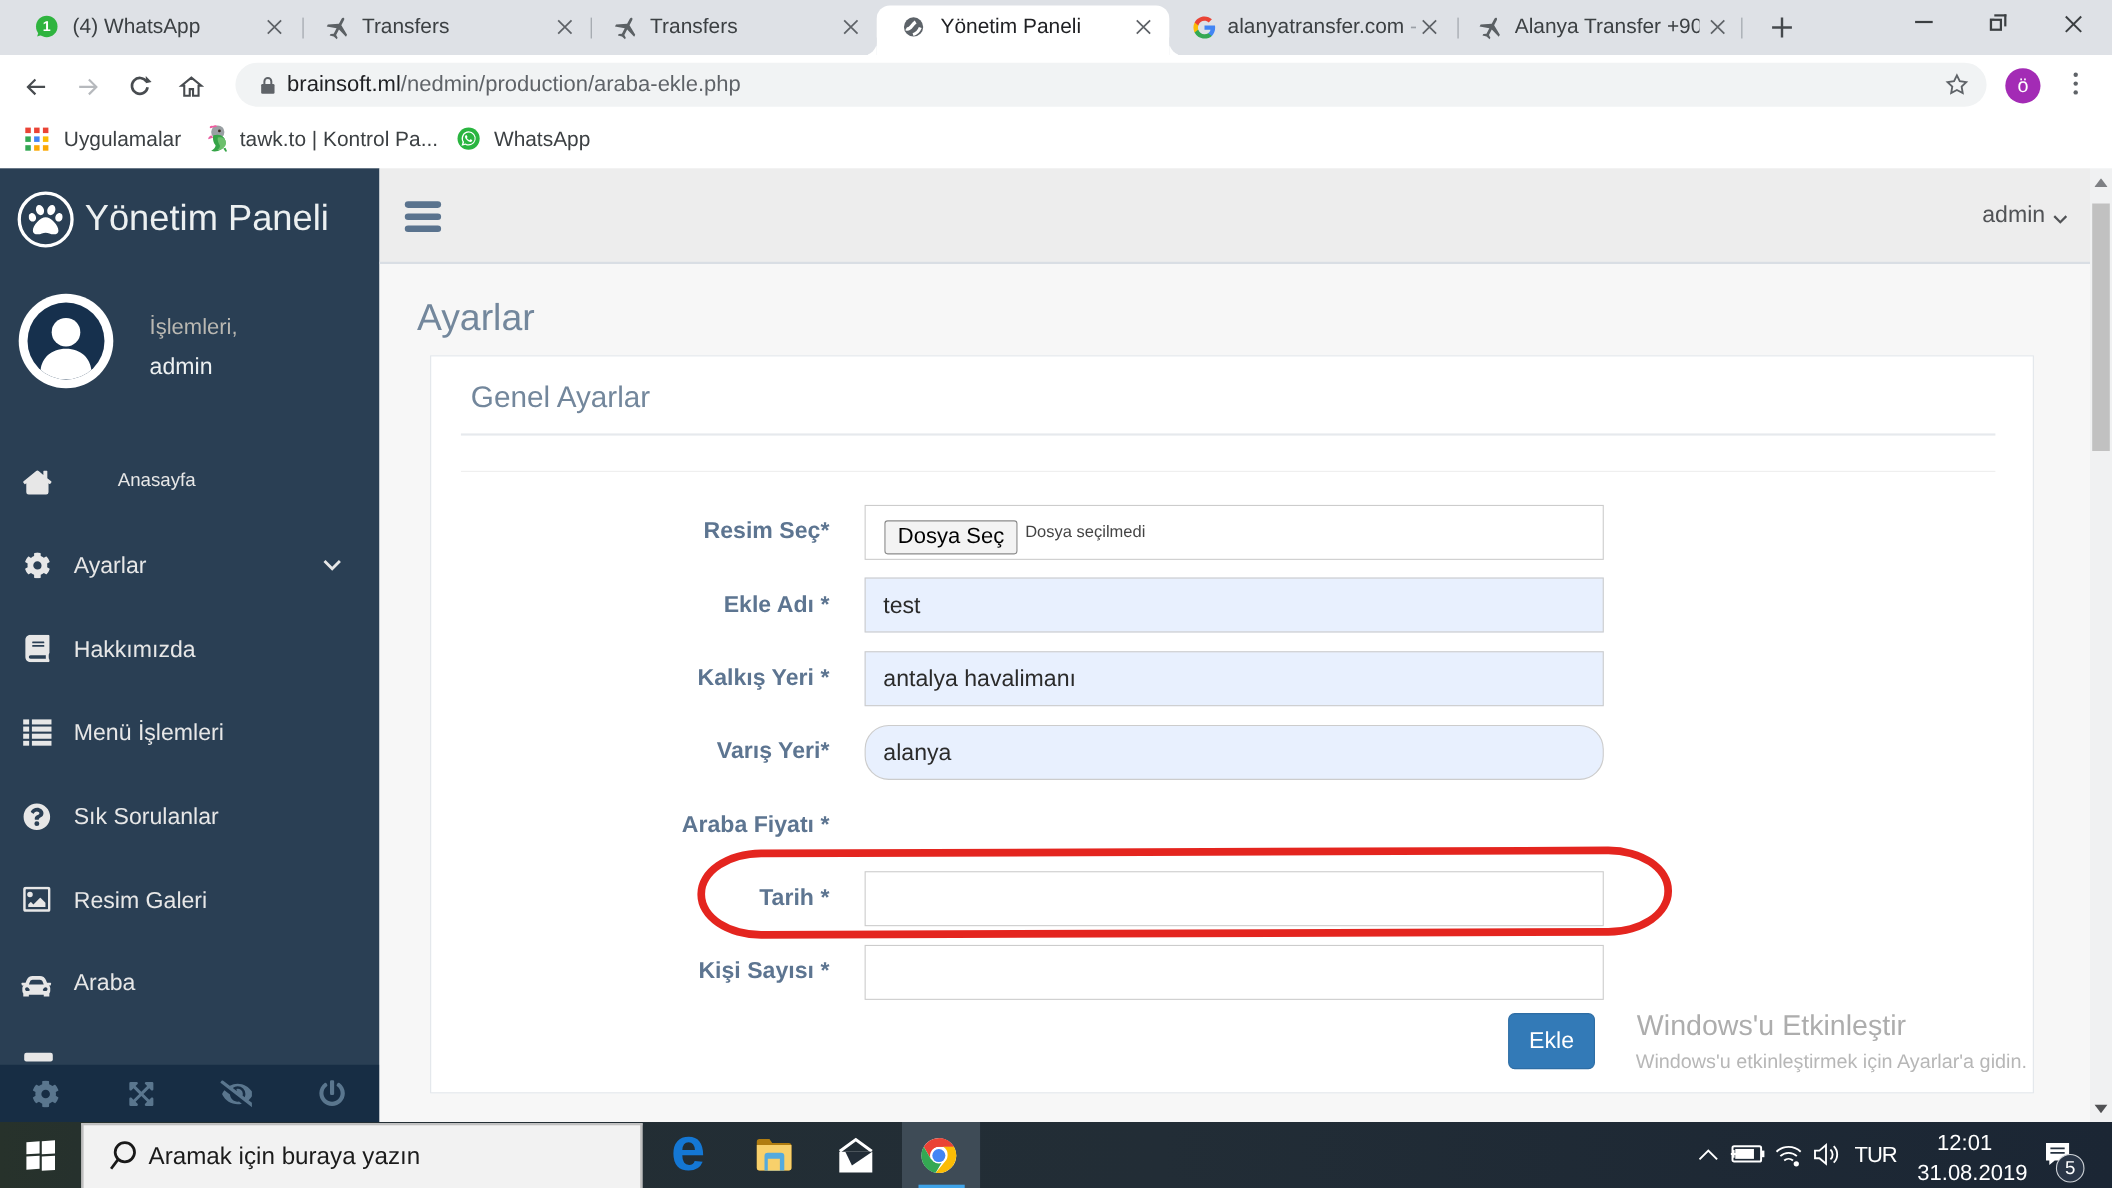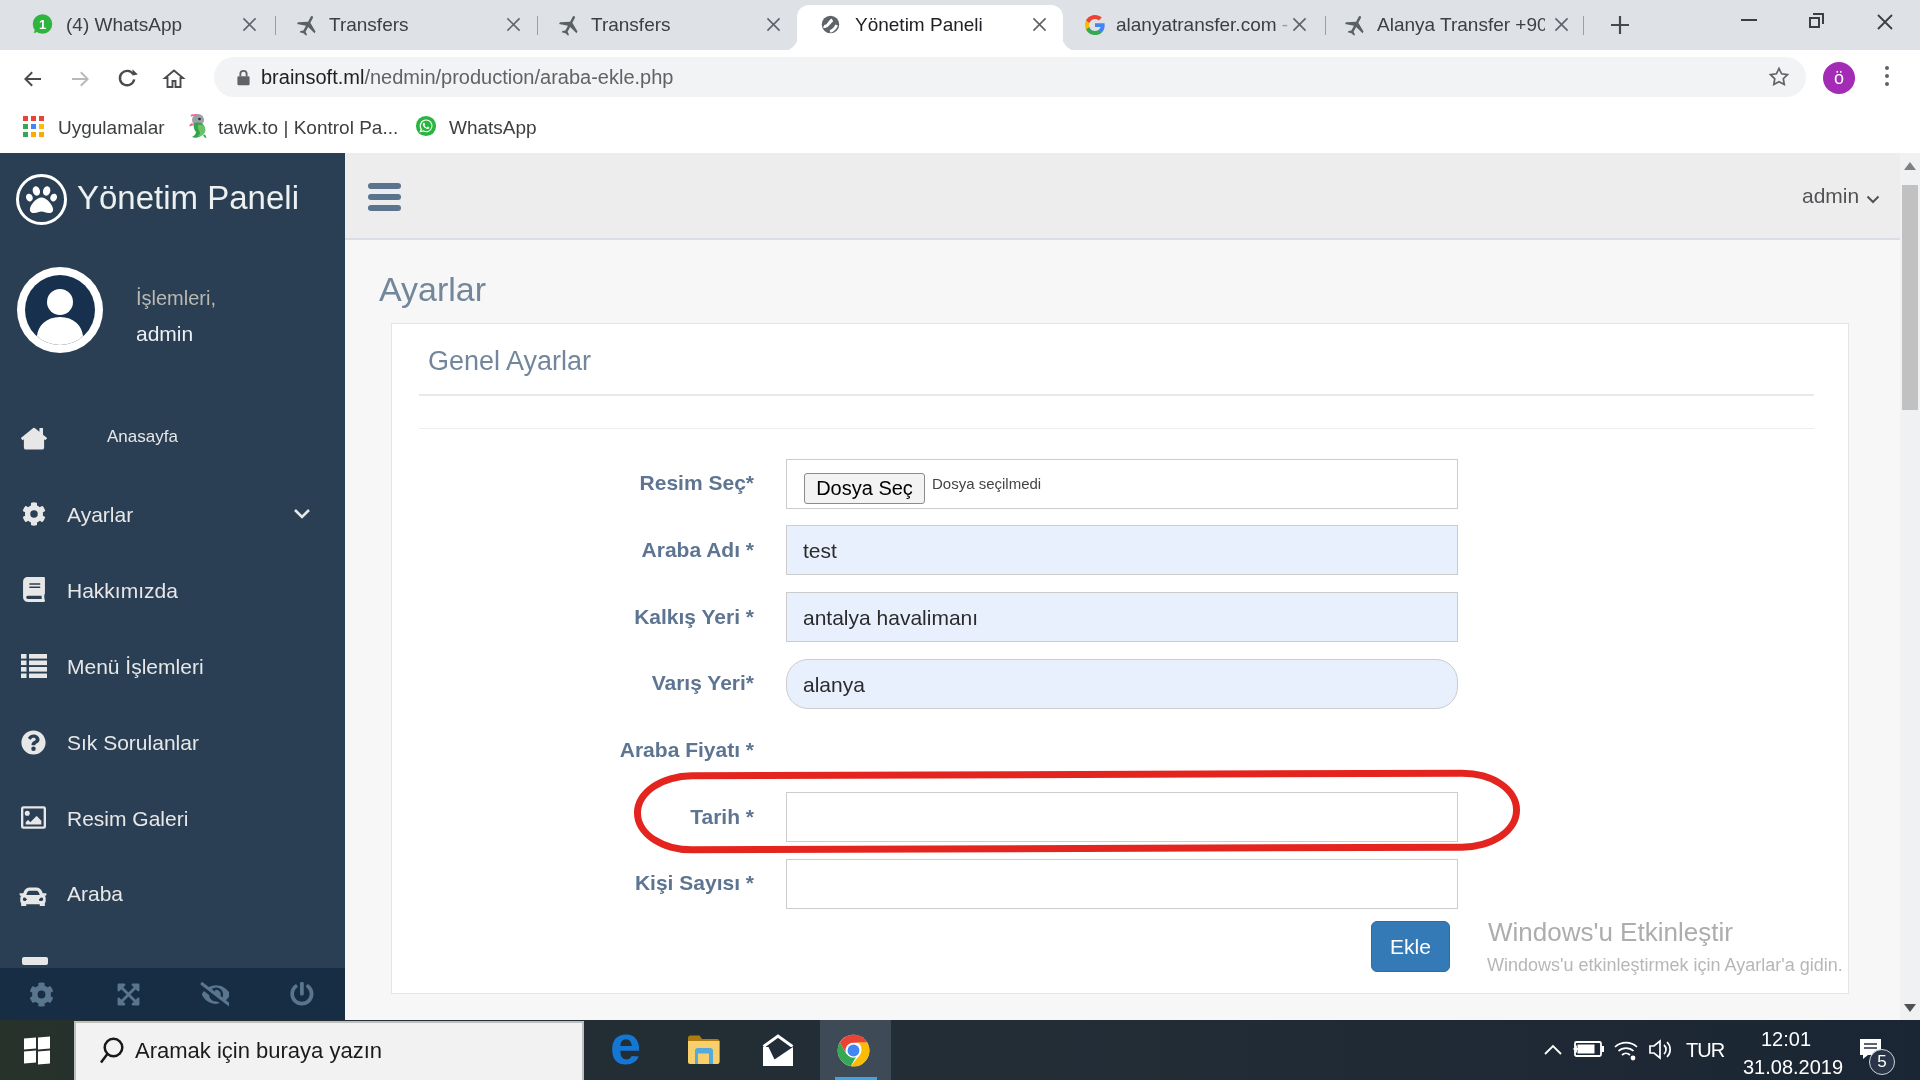--- a/index.html
+++ b/index.html
@@ -255,21 +255,21 @@
 
 <div class="abs" id="content" style="left:345px;top:240px;width:1555px;height:780px;background:#F7F7F7;">
   <div class="abs" style="left:34px;top:30px;font-size:34px;color:#73879C;">Ayarlar</div>
 
   <div class="abs" style="left:46px;top:83px;width:1458px;height:671px;background:#fff;border:1px solid #E2E6EA;">
     <div class="abs" style="left:36px;top:22px;font-size:27px;color:#73879C;">Genel Ayarlar</div>
     <div class="abs" style="left:27px;top:70px;width:1395px;height:2px;background:#E6E9ED;"></div>
     <div class="abs" style="left:27px;top:104px;width:1395px;height:1px;background:#EEEEEE;"></div>
 
     <div class="abs lbl" style="top:147px;">Resim Seç*</div>
-    <div class="abs lbl" style="top:214px;">Araba Adı *</div>
+    <div class="abs lbl" style="top:214px;">Ekle Adı *</div>
     <div class="abs lbl" style="top:281px;">Kalkış Yeri *</div>
     <div class="abs lbl" style="top:347px;">Varış Yeri*</div>
     <div class="abs lbl" style="top:414px;">Araba Fiyatı *</div>
     <div class="abs lbl" style="top:481px;">Tarih *</div>
     <div class="abs lbl" style="top:547px;">Kişi Sayısı *</div>
 
     <div class="abs inp" style="top:135px;background:#fff;">
       <div class="abs" style="left:17px;top:13px;width:121px;height:31px;background:#f3f3f3;border:1px solid #8b8b8b;border-radius:3px;font-size:20px;color:#000;text-align:center;line-height:29px;">Dosya Seç</div>
       <div class="abs" style="left:145px;top:15px;font-size:15px;color:#444;">Dosya seçilmedi</div>
     </div>

